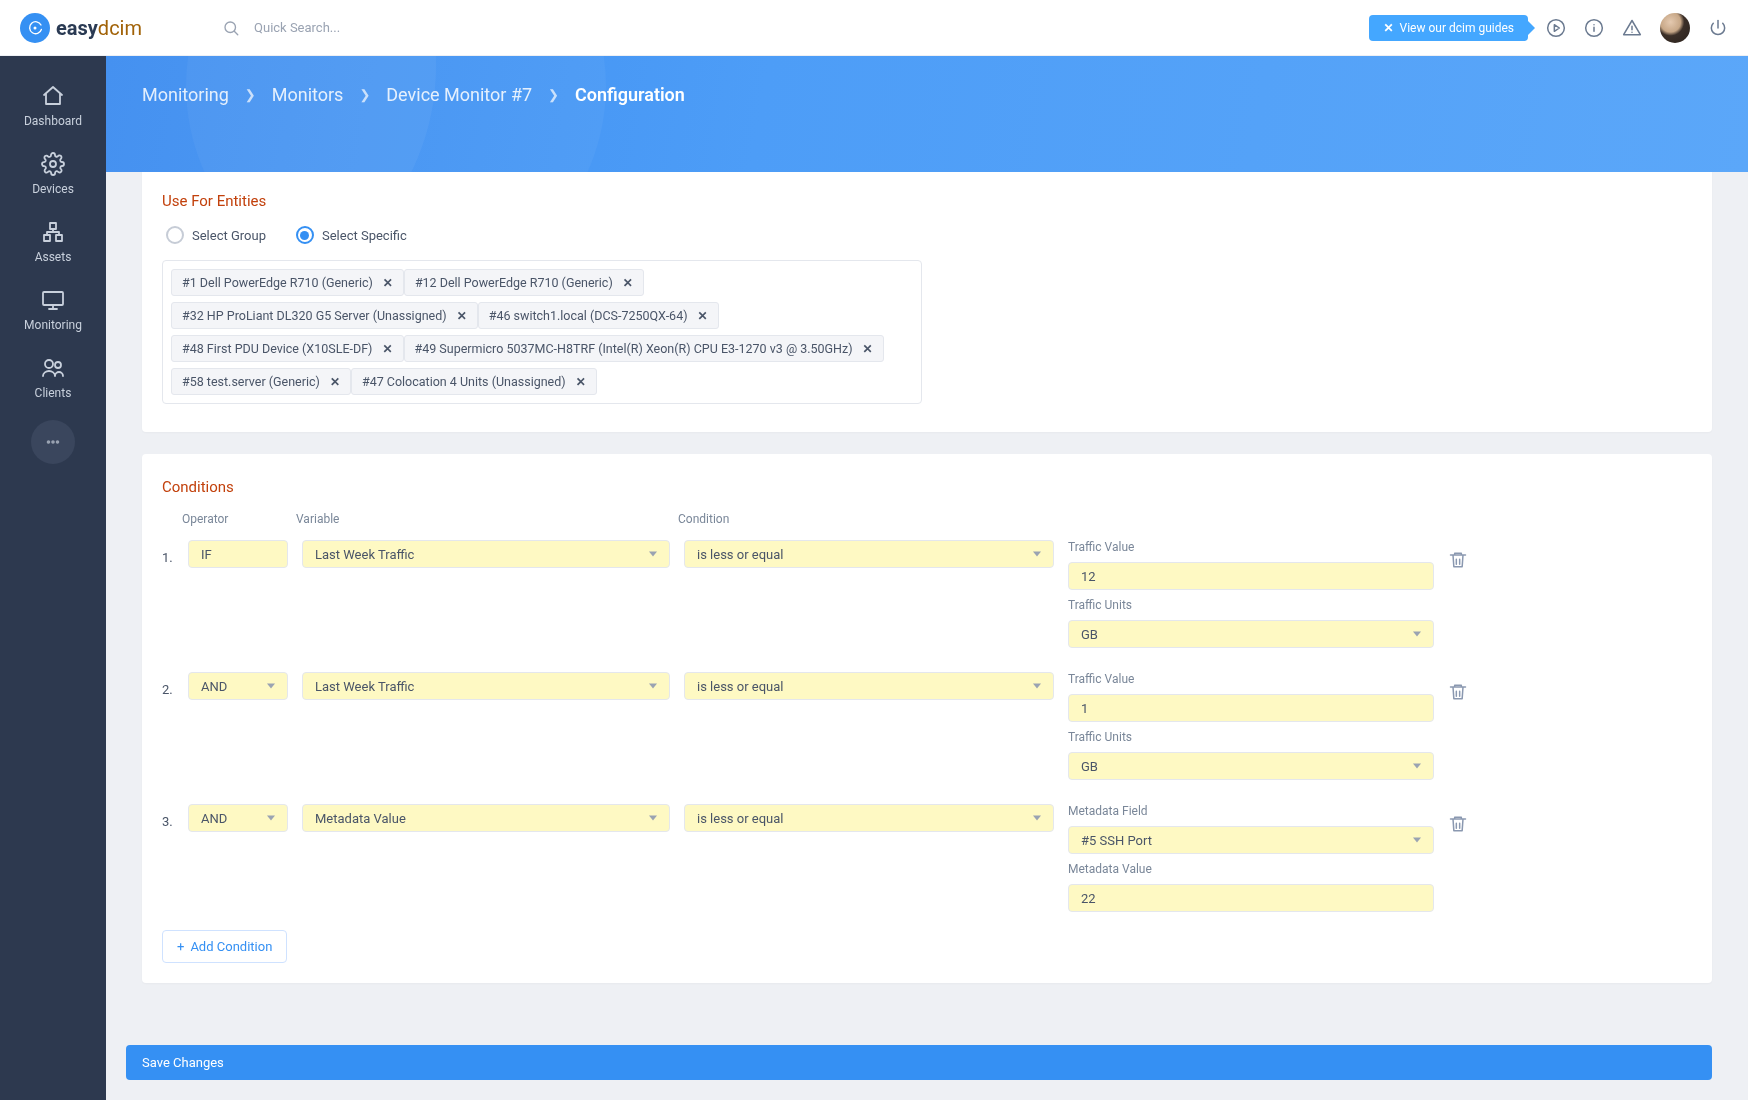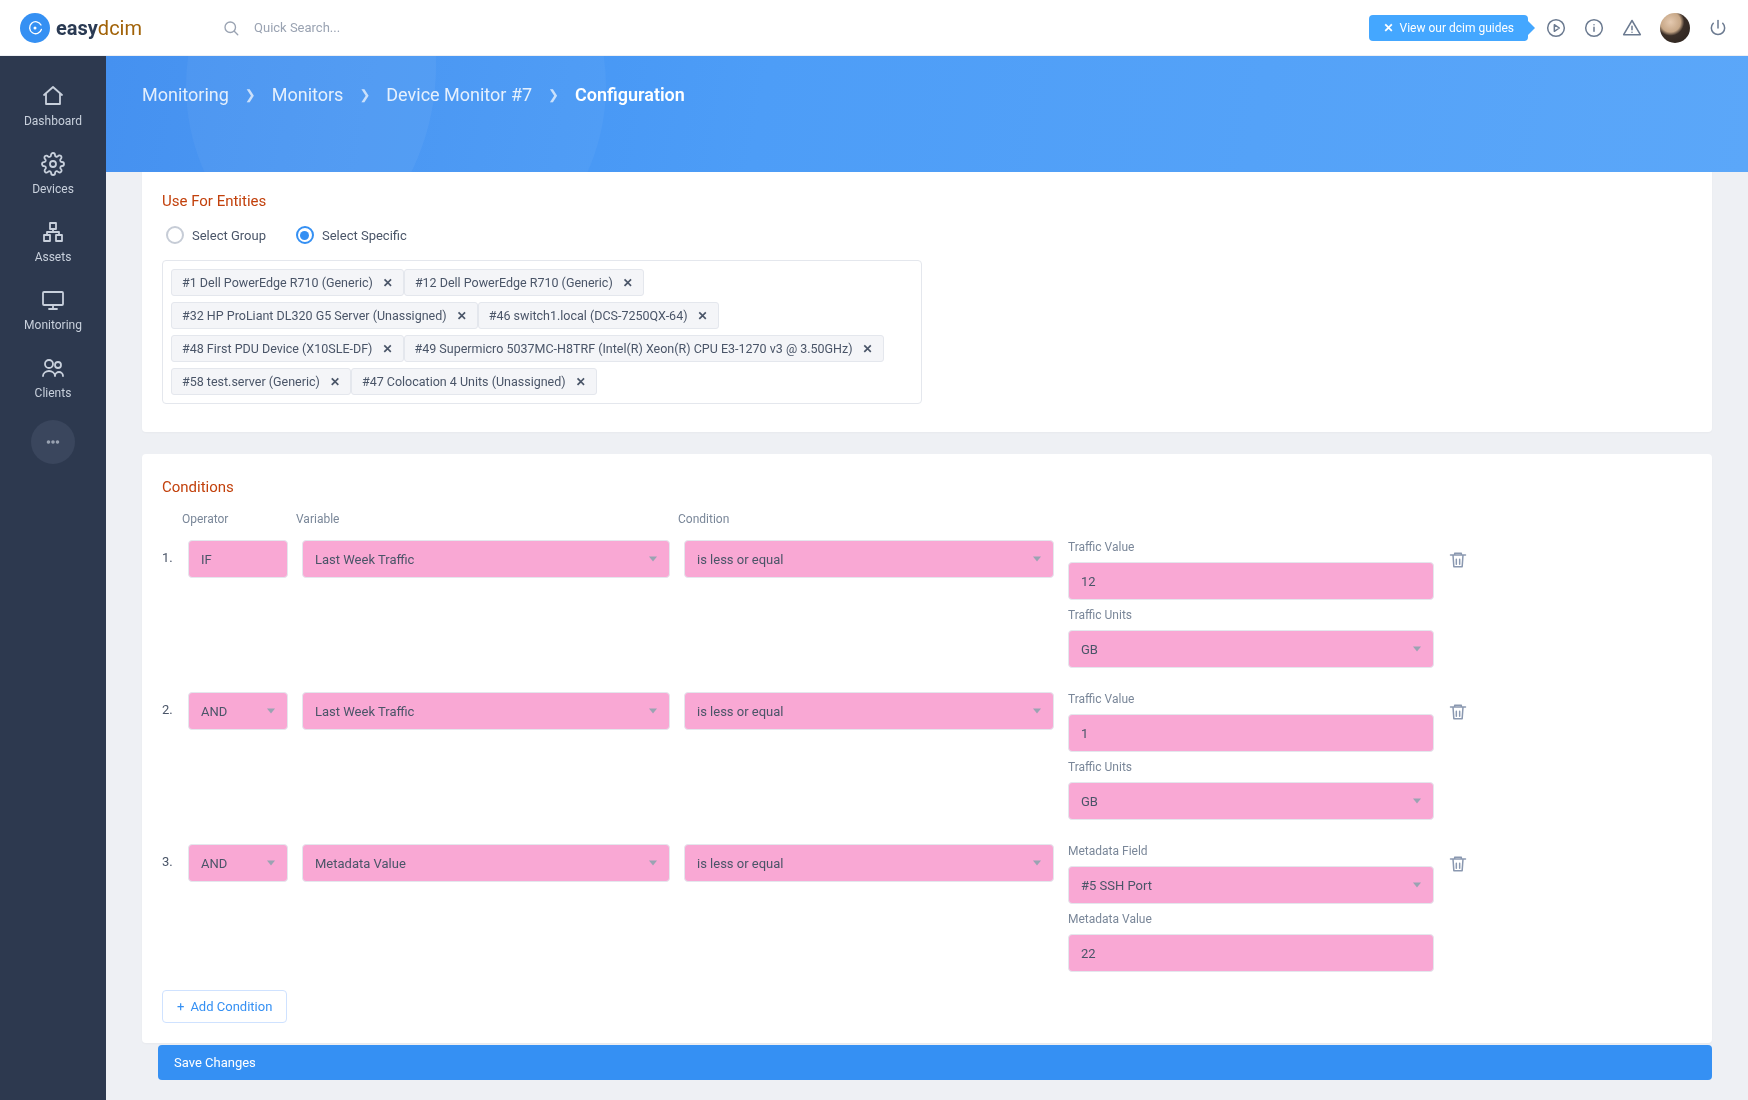--- a/index.html
+++ b/index.html
@@ -42,31 +42,31 @@
 .radio.selected .circle::after { content: ""; width: 9px; height: 9px; border-radius: 50%; background: #3590f3; }
 .tag-box { border: 1px solid #e4e7ed; border-radius: 4px; padding: 8px 8px 2px 8px; display: flex; flex-wrap: wrap; gap: 0; max-width: 760px;}
 .tag { background: #f4f5f8; border: 1px solid #e4e7ed; border-radius: 3px; padding: 5px 10px; font-size: 12.5px; color: #4a5568; display: inline-flex; align-items: center; gap: 10px; margin-bottom: 6px; }
 .tag .x { font-weight: 700; color: #4a5568; font-size: 12px; line-height: 1; }
 .cond-header { display: flex; gap: 14px; padding: 0 0 8px 20px;  font-size: 12px; color: #7a8799; }
 .cond-header .h-op { width: 100px; }
 .cond-header .h-var { width: 368px; }
 .cond-header .h-cond { width: 370px; }
 .row { display: flex; align-items: flex-start; gap: 14px; padding: 6px 0 18px; }
 .rownum { width: 12px; font-size: 13px; color: #4a5568; padding-top: 10px; }
-.fld { border: 1px solid #e4e7ed; border-radius: 4px; height: 38px; display: flex; align-items: center; padding: 0 12px; font-size: 13px; color: #4a5568; background: #f9a8d4; position: relative; }
+.fld { border: 1px solid #e4e7ed; border-radius: 4px; height: 28px; display: flex; align-items: center; padding: 0 12px; font-size: 13px; color: #4a5568; background: #fef9c3; position: relative; }
 .fld.select::after { content:""; position:absolute; right:12px; top:50%; transform:translateY(-50%); border-left:4px solid transparent; border-right:4px solid transparent; border-top:5px solid #9aa3b2;}
 .w-op { width: 100px; }
 .w-var { width: 368px; }
 .w-cond { width: 370px; }
 .w-val { width: 366px; }
 .val-col { display: flex; flex-direction: column; gap: 8px; }
 .mini-label { font-size: 12px; color: #7a8799; }
 .trash { width: 20px; height: 20px; color: #8a98b0; margin-top:10px; }
 .add-btn { border: 1px solid #cfe2ff; color: #3590f3; background: #fff; padding: 8px 14px; border-radius: 4px; font-size: 13px; display: inline-flex; align-items: center; gap: 6px; }
-.footer-bar { position: fixed; bottom: 0; left: 122px; right: 0; padding: 14px 36px 20px; }
+.footer-bar { position: fixed; bottom: 0; left: 90px; right: 0; padding: 14px 36px 20px; }
 .save-btn { background: #3590f3; color: #fff; padding: 10px 16px; border-radius: 4px; font-size: 13px; }
 svg { fill: none; stroke: currentColor; stroke-width: 1.8; stroke-linecap: round; stroke-linejoin: round; }
 </style>
 </head>
 <body>
 
 <div class="topbar">
   <div class="logo">
     <span class="logo-icon">
       <svg viewBox="0 0 24 24">

